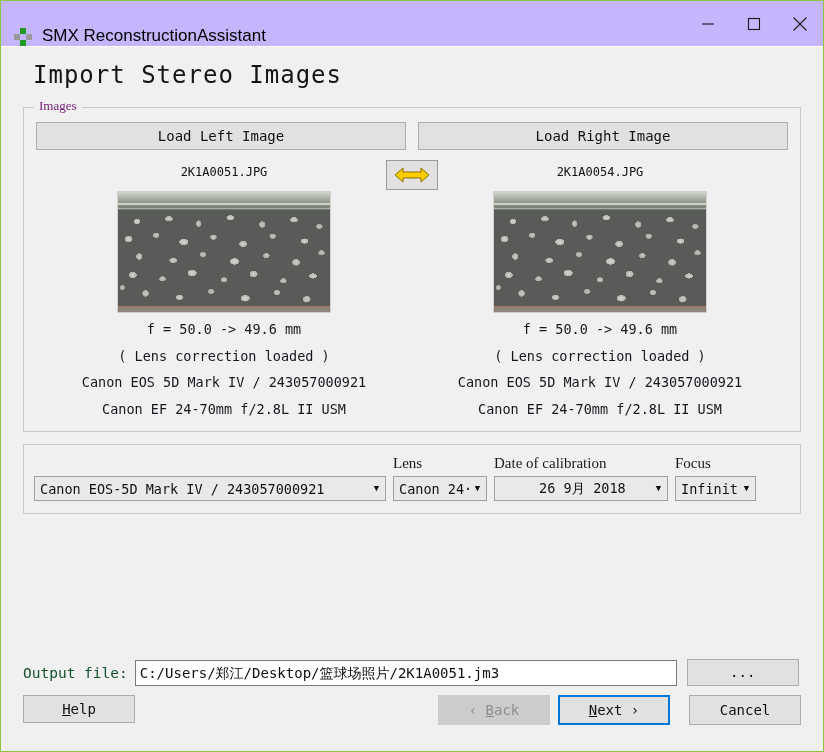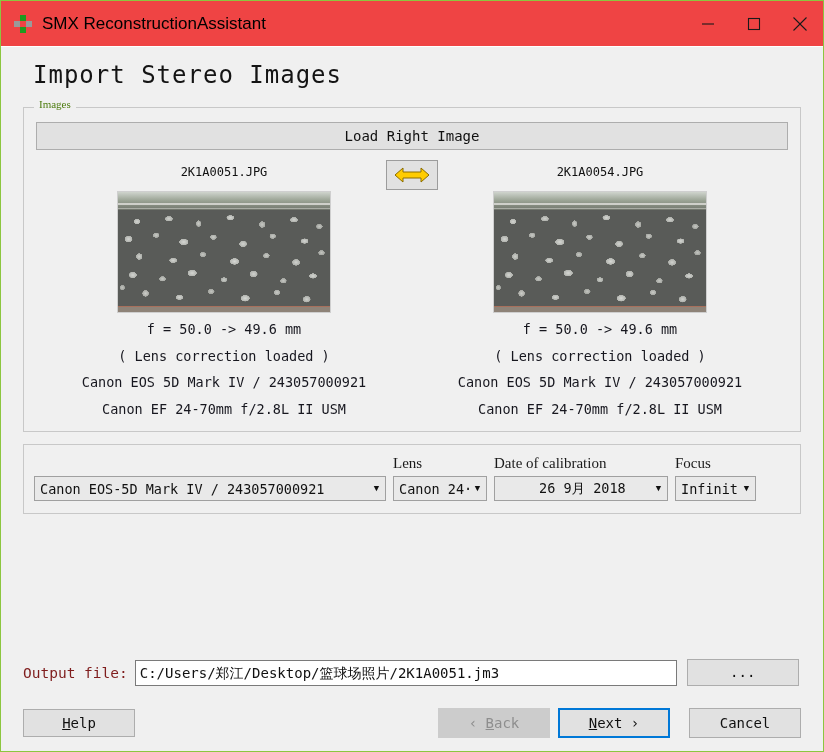--- a/index.html
+++ b/index.html
@@ -19,23 +19,23 @@
     height: 752px;
     background: #f0f0f0;
     border: 1px solid #8cc63f;
     box-sizing: border-box;
     display: flex;
     flex-direction: column;
   }
   
   .titlebar {
     height: 45px;
-    background: #ef4444;
-    display: flex;
-    align-items: center;
+    background: #c4b5fd;
+    display: flex;
+    align-items: flex-end;
     flex: none;
     border-bottom: 1px solid #ffffff;
   }
   .title-icon {
     width: 18px;
     height: 18px;
     margin-left: 13px;
     margin-right: 10px;
     position: relative;
     flex: none;
@@ -91,22 +91,22 @@
     padding: 14px 12px 12px 12px;
     box-sizing: border-box;
   }
   .group-legend {
     position: absolute;
     top: -10px;
     left: 10px;
     background: #f0f0f0;
     padding: 0 5px;
     font-family: "Liberation Serif", serif;
-    font-size: 11px;
-    color: #4d7c0f;
+    font-size: 13px;
+    color: #701a75;
   }
   
   .btn {
     background: #e1e1e1;
     border: 1px solid #adadad;
     font-family: "DejaVu Sans Mono", "Liberation Mono", monospace;
     font-size: 14px;
     color: #101010;
     padding: 0;
     height: 27px;
@@ -285,21 +285,21 @@
     position: absolute;
     left: 22px;
     right: 22px;
     top: 612px;
     display: flex;
     align-items: center;
   }
   .out-label {
     font-family: "DejaVu Sans Mono", "Liberation Mono", monospace;
     font-size: 14.5px;
-    color: #7f1d1d;
+    color: #14532d;
     white-space: nowrap;
     margin-right: 7px;
   }
   .out-input {
     flex: 1 1 auto;
     height: 26px;
     line-height: 24px;
     background: #ffffff;
     border: 1px solid #7a7a7a;
     font-family: "DejaVu Sans Mono", "Liberation Mono", monospace;
@@ -317,21 +317,21 @@
     line-height: 25px;
     margin-left: 10px;
   }
   
   .bottombar {
     position: absolute;
     left: 0; right: 0; bottom: 0;
     height: 56px;
     background: #f0f0f0;
     display: flex;
-    align-items: center;
+    align-items: flex-start;
     padding: 0 22px;
     box-sizing: border-box;
   }
   .btn-help   { width: 112px; height: 28px; line-height: 26px; }
   .bottom-gap { flex: 1 1 auto; }
   .btn-back {
     width: 112px; height: 30px; line-height: 28px;
     background: #cccccc; border-color: #cccccc; color: #8e8e8e;
     margin-right: 8px;
   }
@@ -378,20 +378,21 @@
   </div>
 
   <div class="content">
 
     <div class="page-title">Import Stereo Images</div>
 
     <div class="groupbox">
       <div class="group-legend">Images</div>
 
       <div class="load-row">
+        <div class="btn load-btn">Load Left Image</div>
         <div class="btn load-btn">Load Right Image</div>
       </div>
 
       <div class="panes">
 
         <div class="swap-btn">
           <svg width="36" height="18" viewBox="0 0 36 18">
             <polygon points="1,9 9,2 9,6 27,6 27,2 35,9 27,16 27,12 9,12 9,16" fill="#ffcc00" stroke="#8a6d00" stroke-width="1"></polygon>
           </svg>
         </div>

